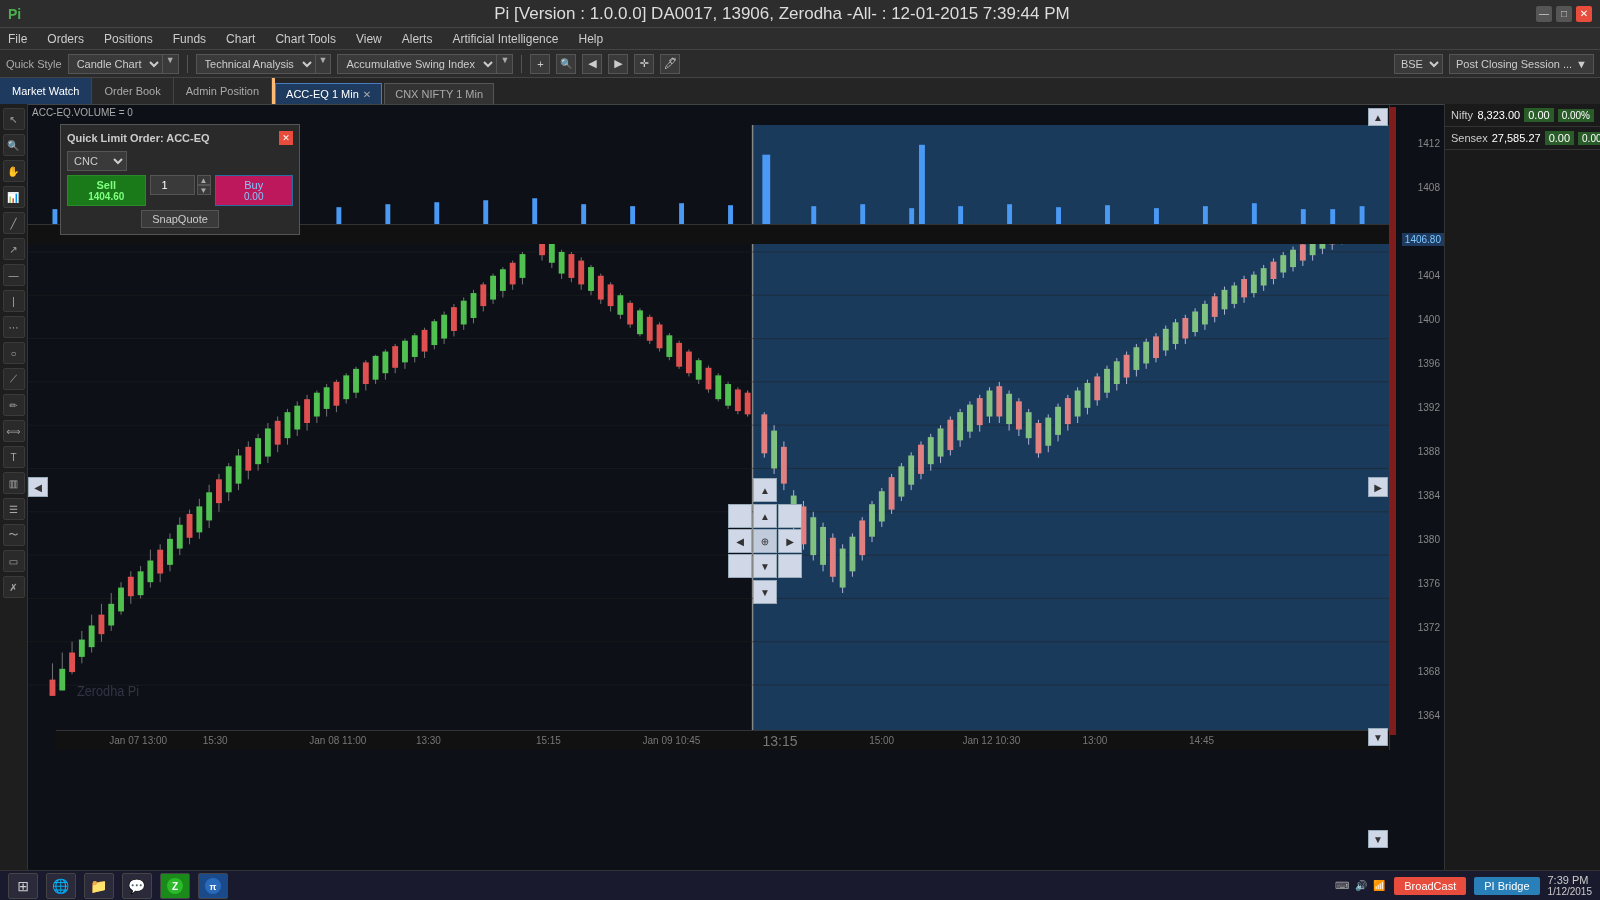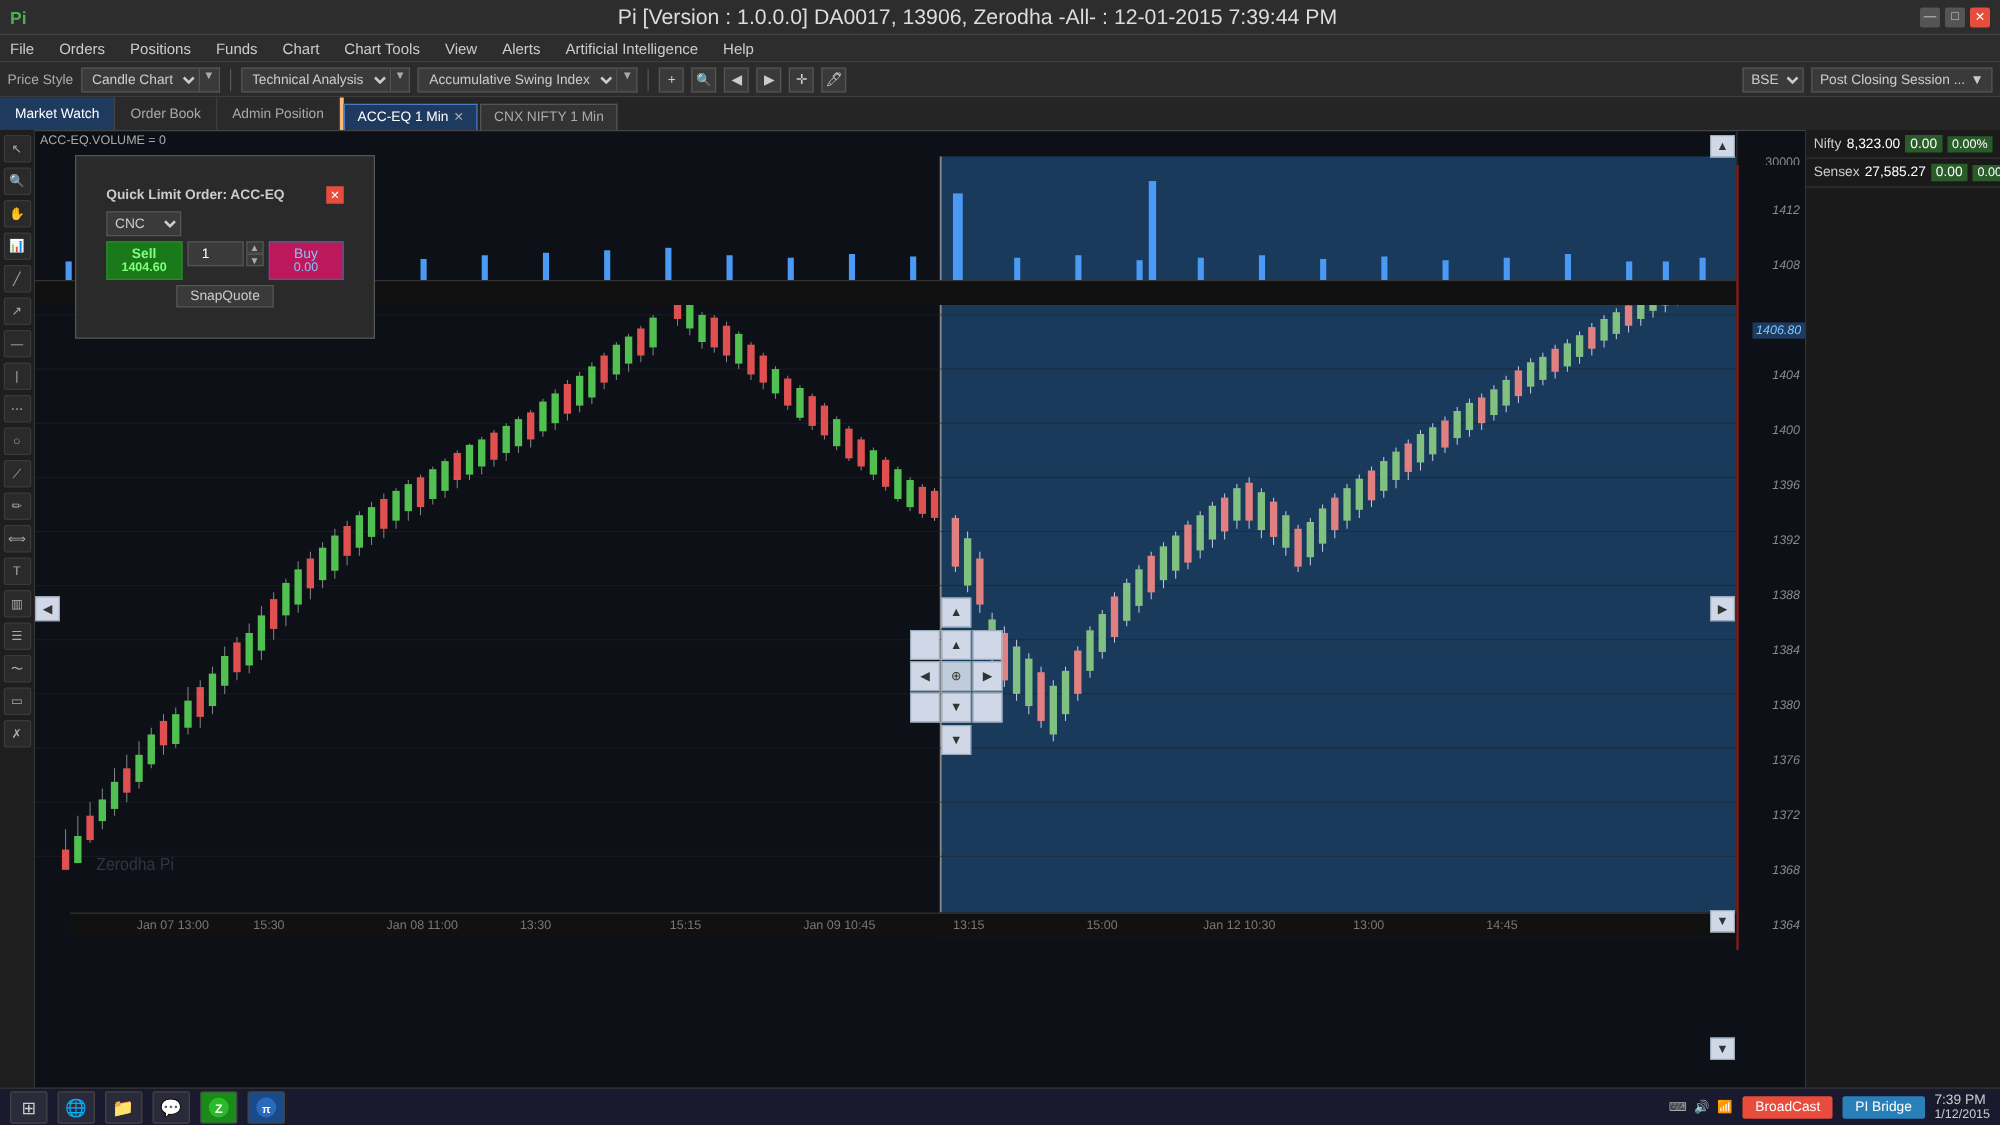--- a/index.html
+++ b/index.html
@@ -165,21 +165,21 @@
     }
 
     
     #quick-order {
       position: absolute;
       top: 20px; left: 32px;
       width: 240px;
       background: #2a2a2a;
       border: 1px solid #555;
       z-index: 100;
-      padding: 24px;
+      padding: 6px;
     }
     #quick-order .qo-title {
       display: flex; align-items: center; justify-content: space-between;
       margin-bottom: 6px;
       color: #ccc; font-size: 11px; font-weight: bold;
     }
     #quick-order .qo-close {
       background: #e74c3c; color: #fff; border: none;
       width: 14px; height: 14px; cursor: pointer; font-size: 9px;
       display: flex; align-items: center; justify-content: center;
@@ -388,21 +388,21 @@
     <span>Funds</span>
     <span>Chart</span>
     <span>Chart Tools</span>
     <span>View</span>
     <span>Alerts</span>
     <span>Artificial Intelligence</span>
     <span>Help</span>
   </div>
 
 <div id="toolbar">
-  <span class="label">Price Style</span>
+  <span class="label">Quick Style</span>
   <div class="dropdown-with-arrow">
     <select>
       <option>Candle Chart</option>
     </select>
     <span class="arr">▼</span>
   </div>
   <div class="sep"></div>
   <div class="dropdown-with-arrow">
     <select style="width:120px;">
       <option>Technical Analysis</option>
@@ -1031,21 +1031,21 @@
     </div>
 
     <div class="scroll-left-btn">◀</div>
 
     <div class="scroll-right-btn">▶</div>
 
     <div class="chart-up-btn">▲</div>
     <div class="chart-dn-btn">▼</div>
     <div class="vol-up-btn">▼</div>
 
-    <div style="position:absolute;right:0;top:28px;width:55px;background:#0d1117;border-left:2px solid #7f1d1d;height:calc(100% - 138px);font-style:italic;">
+    <div style="position:absolute;right:0;top:3px;width:55px;background:#0d1117;border-left:7px solid #7f1d1d;height:calc(100% - 138px);">
       <div style="position:absolute;top:5%;right:4px;color:#888;font-size:10px;">1412</div>
       <div style="position:absolute;top:12%;right:4px;color:#888;font-size:10px;">1408</div>
       <div style="position:absolute;top:20%;right:0;color:#7fc7ff;font-size:10px;background:#1e3a5f;padding:1px 3px;">1406.80</div>
       <div style="position:absolute;top:26%;right:4px;color:#888;font-size:10px;">1404</div>
       <div style="position:absolute;top:33%;right:4px;color:#888;font-size:10px;">1400</div>
       <div style="position:absolute;top:40%;right:4px;color:#888;font-size:10px;">1396</div>
       <div style="position:absolute;top:47%;right:4px;color:#888;font-size:10px;">1392</div>
       <div style="position:absolute;top:54%;right:4px;color:#888;font-size:10px;">1388</div>
       <div style="position:absolute;top:61%;right:4px;color:#888;font-size:10px;">1384</div>
       <div style="position:absolute;top:68%;right:4px;color:#888;font-size:10px;">1380</div>
@@ -1055,21 +1055,21 @@
       <div style="position:absolute;top:96%;right:4px;color:#888;font-size:10px;">1364</div>
     </div>
 
     <div style="position:absolute;bottom:120px;left:28px;right:55px;height:20px;background:#111;border-top:1px solid #333;display:flex;align-items:center;overflow:hidden;">
       <div style="position:absolute;left:4%;color:#777;font-size:10px;white-space:nowrap;">Jan 07 13:00</div>
       <div style="position:absolute;left:11%;color:#777;font-size:10px;">15:30</div>
       <div style="position:absolute;left:19%;color:#777;font-size:10px;white-space:nowrap;">Jan 08 11:00</div>
       <div style="position:absolute;left:27%;color:#777;font-size:10px;">13:30</div>
       <div style="position:absolute;left:36%;color:#777;font-size:10px;">15:15</div>
       <div style="position:absolute;left:44%;color:#777;font-size:10px;white-space:nowrap;">Jan 09 10:45</div>
-      <div style="position:absolute;left:53%;color:#777;font-size:10px;">13:15</div>
+      <div style="position:absolute;left:53%;color:#777;font-size:14px;">13:15</div>
       <div style="position:absolute;left:61%;color:#777;font-size:10px;">15:00</div>
       <div style="position:absolute;left:68%;color:#777;font-size:10px;white-space:nowrap;">Jan 12 10:30</div>
       <div style="position:absolute;left:77%;color:#777;font-size:10px;">13:00</div>
       <div style="position:absolute;left:85%;color:#777;font-size:10px;">14:45</div>
     </div>
   </div>
 
   <div id="right-panel">
     <div class="index-row">
       <span class="index-name">Nifty</span>

